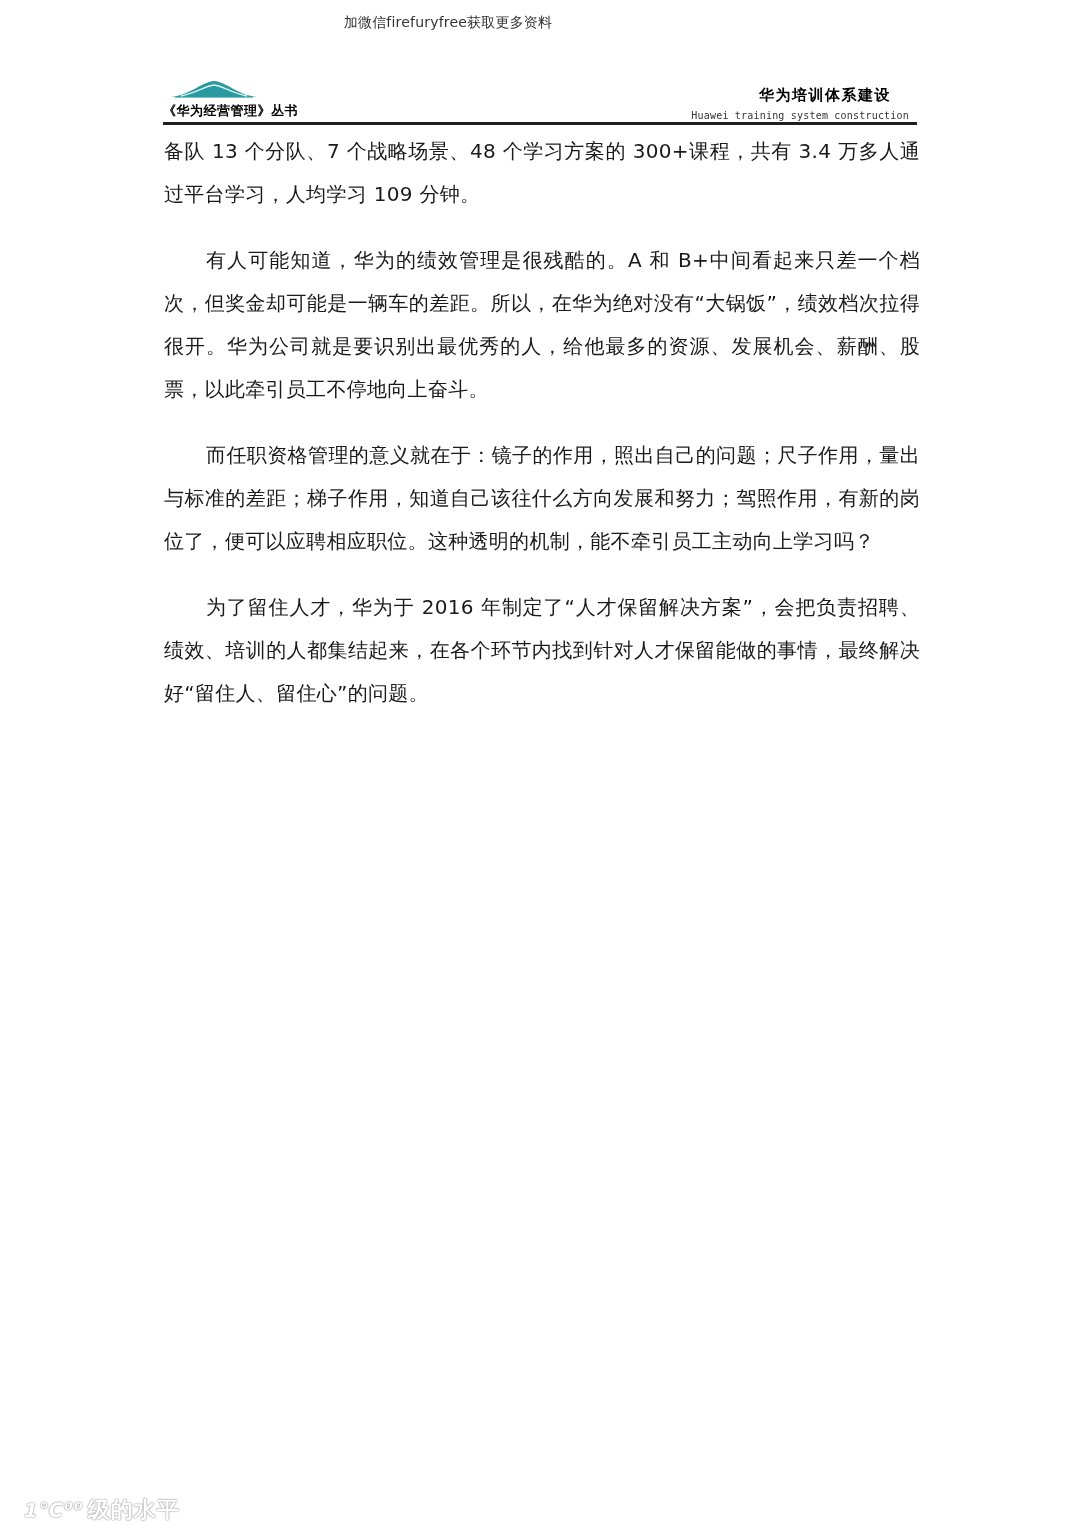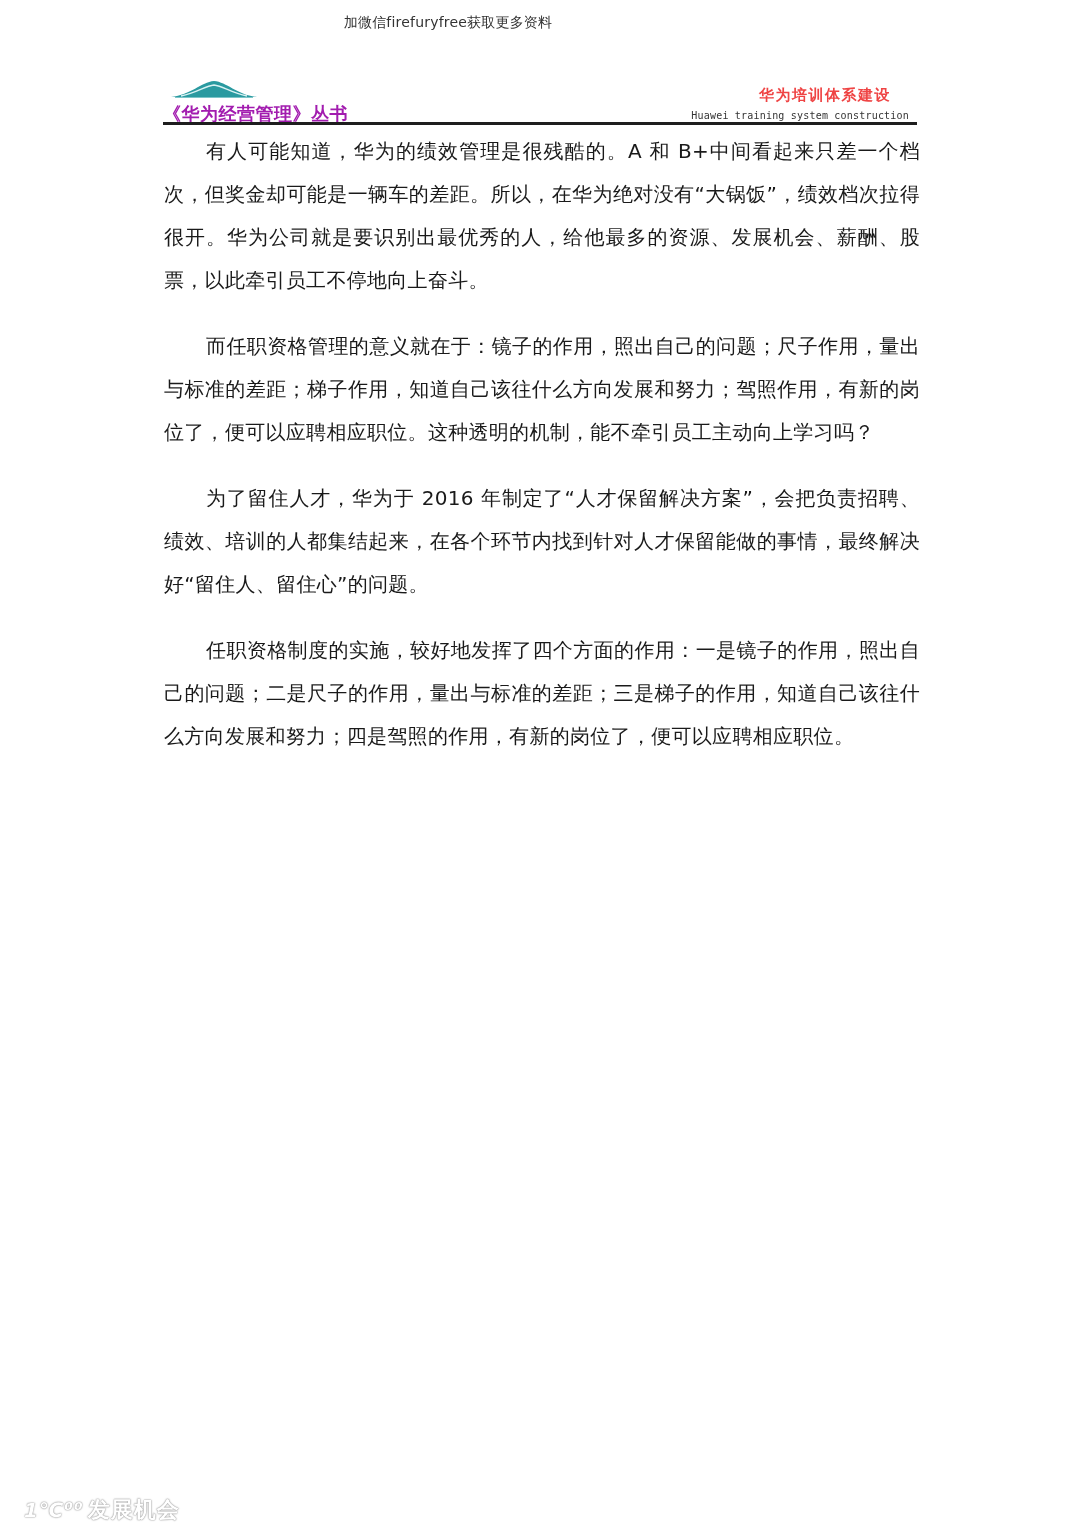--- a/index.html
+++ b/index.html
@@ -36,32 +36,32 @@
       position: absolute;
       left: 8px;
       top: 0px;
       width: 86px;
       height: 20px;
     }
     .series-title {
       position: absolute;
       left: 0;
       top: 24px;
-      font-size: 18px;
+      font-size: 13px;
       font-weight: bold;
-      color: #a21caf;
+      color: #000000;
       letter-spacing: 0.5px;
     }
     .brand-cn {
       position: absolute;
       right: 26px;
       top: 8px;
       font-size: 15px;
       font-weight: bold;
-      color: #ef4444;
+      color: #000000;
       letter-spacing: 1.5px;
     }
     .brand-en {
       position: absolute;
       right: 8px;
       top: 32px;
       font-family: "DejaVu Sans Mono", "Liberation Mono", monospace;
       font-size: 10px;
       color: #333;
       letter-spacing: 0.2px;
@@ -123,22 +123,22 @@
       <path d="M4 19.5 L 82 19.5" stroke="#7cc5c8" stroke-width="1"></path>
     </svg>
   </span>
   <div class="series-title">《华为经营管理》丛书</div>
   <div class="brand-cn">华为培训体系建设</div>
   <div class="brand-en">Huawei training system construction</div>
 </div>
 <div class="header-rule"></div>
 
 <div class="content">
+  <p class="para">备队 13 个分队、7 个战略场景、48 个学习方案的 300+课程，共有 3.4 万多人通过平台学习，人均学习 109 分钟。</p>
   <p class="para indent">有人可能知道，华为的绩效管理是很残酷的。A 和 B+中间看起来只差一个档次，但奖金却可能是一辆车的差距。所以，在华为绝对没有“大锅饭”，绩效档次拉得很开。华为公司就是要识别出最优秀的人，给他最多的资源、发展机会、薪酬、股票，以此牵引员工不停地向上奋斗。</p>
   <p class="para indent">而任职资格管理的意义就在于：镜子的作用，照出自己的问题；尺子作用，量出与标准的差距；梯子作用，知道自己该往什么方向发展和努力；驾照作用，有新的岗位了，便可以应聘相应职位。这种透明的机制，能不牵引员工主动向上学习吗？</p>
   <p class="para indent">为了留住人才，华为于 2016 年制定了“人才保留解决方案”，会把负责招聘、绩效、培训的人都集结起来，在各个环节内找到针对人才保留能做的事情，最终解决好“留住人、留住心”的问题。</p>
-  <p class="para indent">任职资格制度的实施，较好地发挥了四个方面的作用：一是镜子的作用，照出自己的问题；二是尺子的作用，量出与标准的差距；三是梯子的作用，知道自己该往什么方向发展和努力；四是驾照的作用，有新的岗位了，便可以应聘相应职位。</p>
 </div>
 
 <div class="watermark-bottom">
   <span class="wm-logo">1℃⁰⁰</span>
-  <span>发展机会</span>
+  <span>级的水平</span>
 </div>
 
 </body></html>

